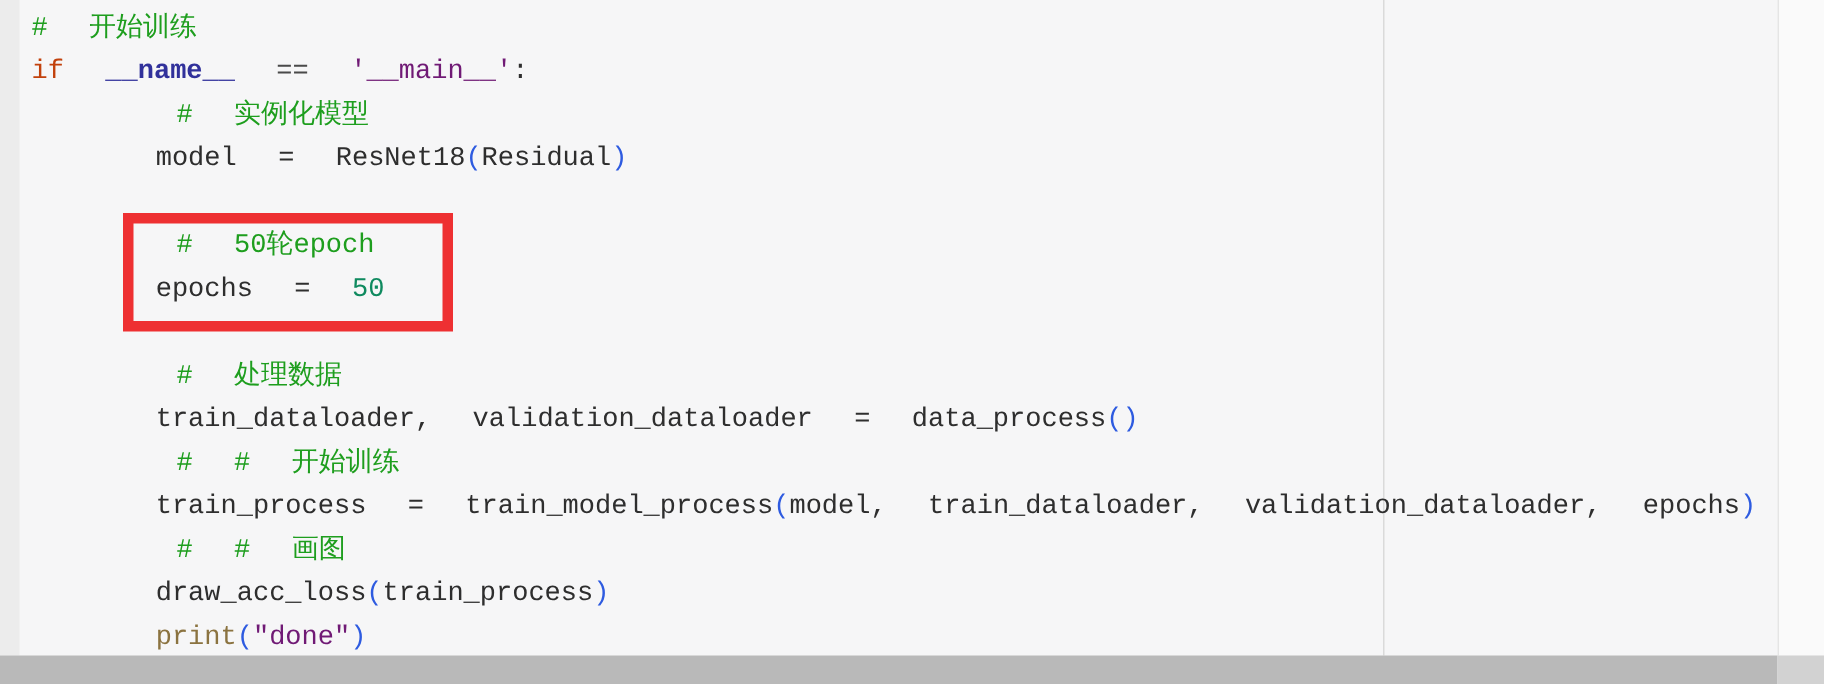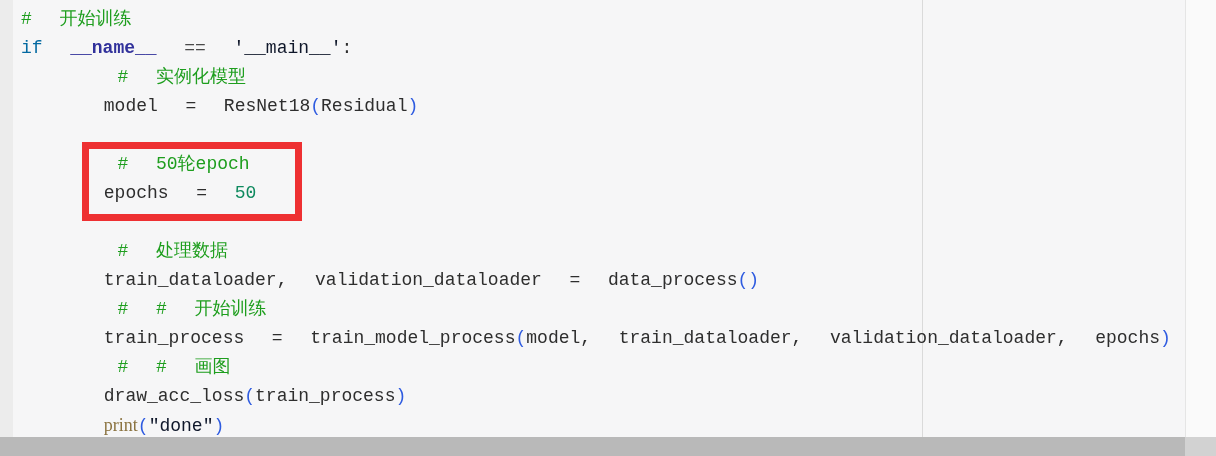--- a/index.html
+++ b/index.html
@@ -27,28 +27,28 @@
     left: 21px; top: 5px;
     white-space: pre;
     font-size: 18px;
     line-height: 29px;
     word-spacing: 3px;
     color: #2e2e2e;
   }
   .code-line { height: 29px; }
   
   .cmt     { color: #1e9e1e; }
-  .kw      { color: #0369a1; }
+  .kw      { color: #c2410c; }
   .dunder  { color: #31319b; font-weight: bold; }
-  .str     { color: #0f172a; margin-top: 12px; }
+  .str     { color: #701a75; margin-top: 12px; }
   .op      { color: #4a4a4a; }
   .plain   { color: #2e2e2e; }
   .paren   { color: #2e5be0; }
   .num     { color: #0f8a5f; font-family: Liberation Mono, monospace; }
-  .builtin { color: #8b7340; font-family: Liberation Serif, serif; }
+  .builtin { color: #8b7340; }
 
   .ruler-line {
     position: absolute;
     left: 922px; top: 0;
     width: 1px; height: 437px;
     background: #dadada;
   }
   .annotation-box {
     position: absolute;
     left: 82px; top: 142px;

